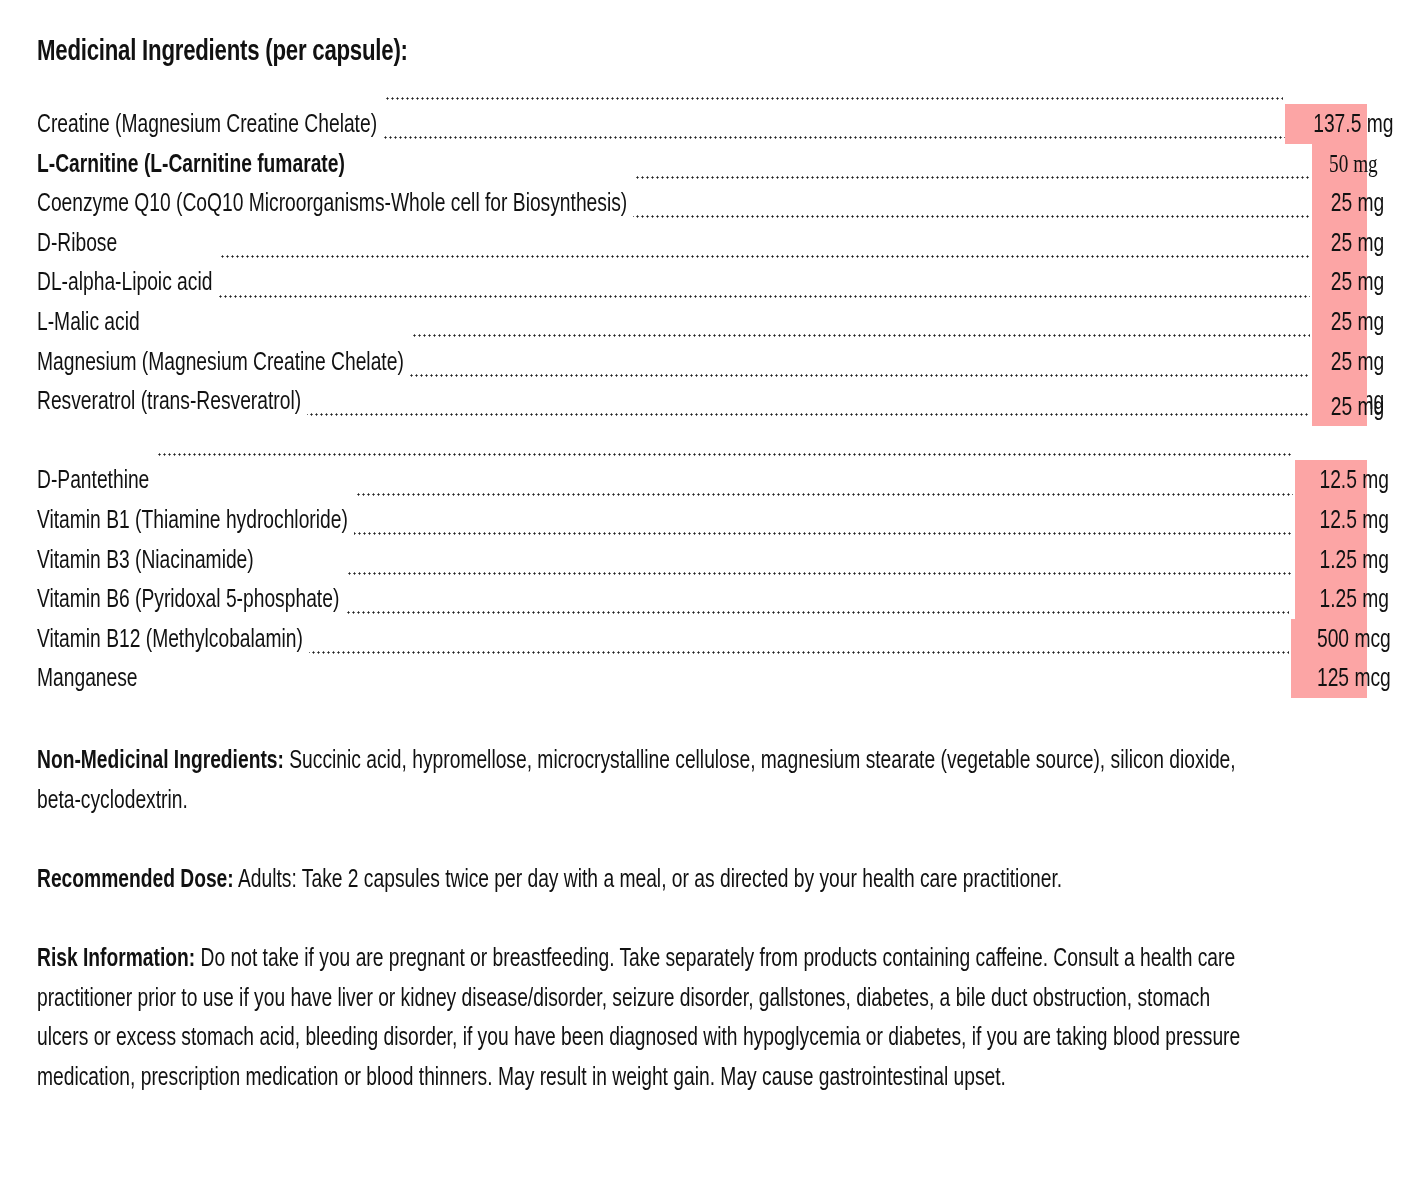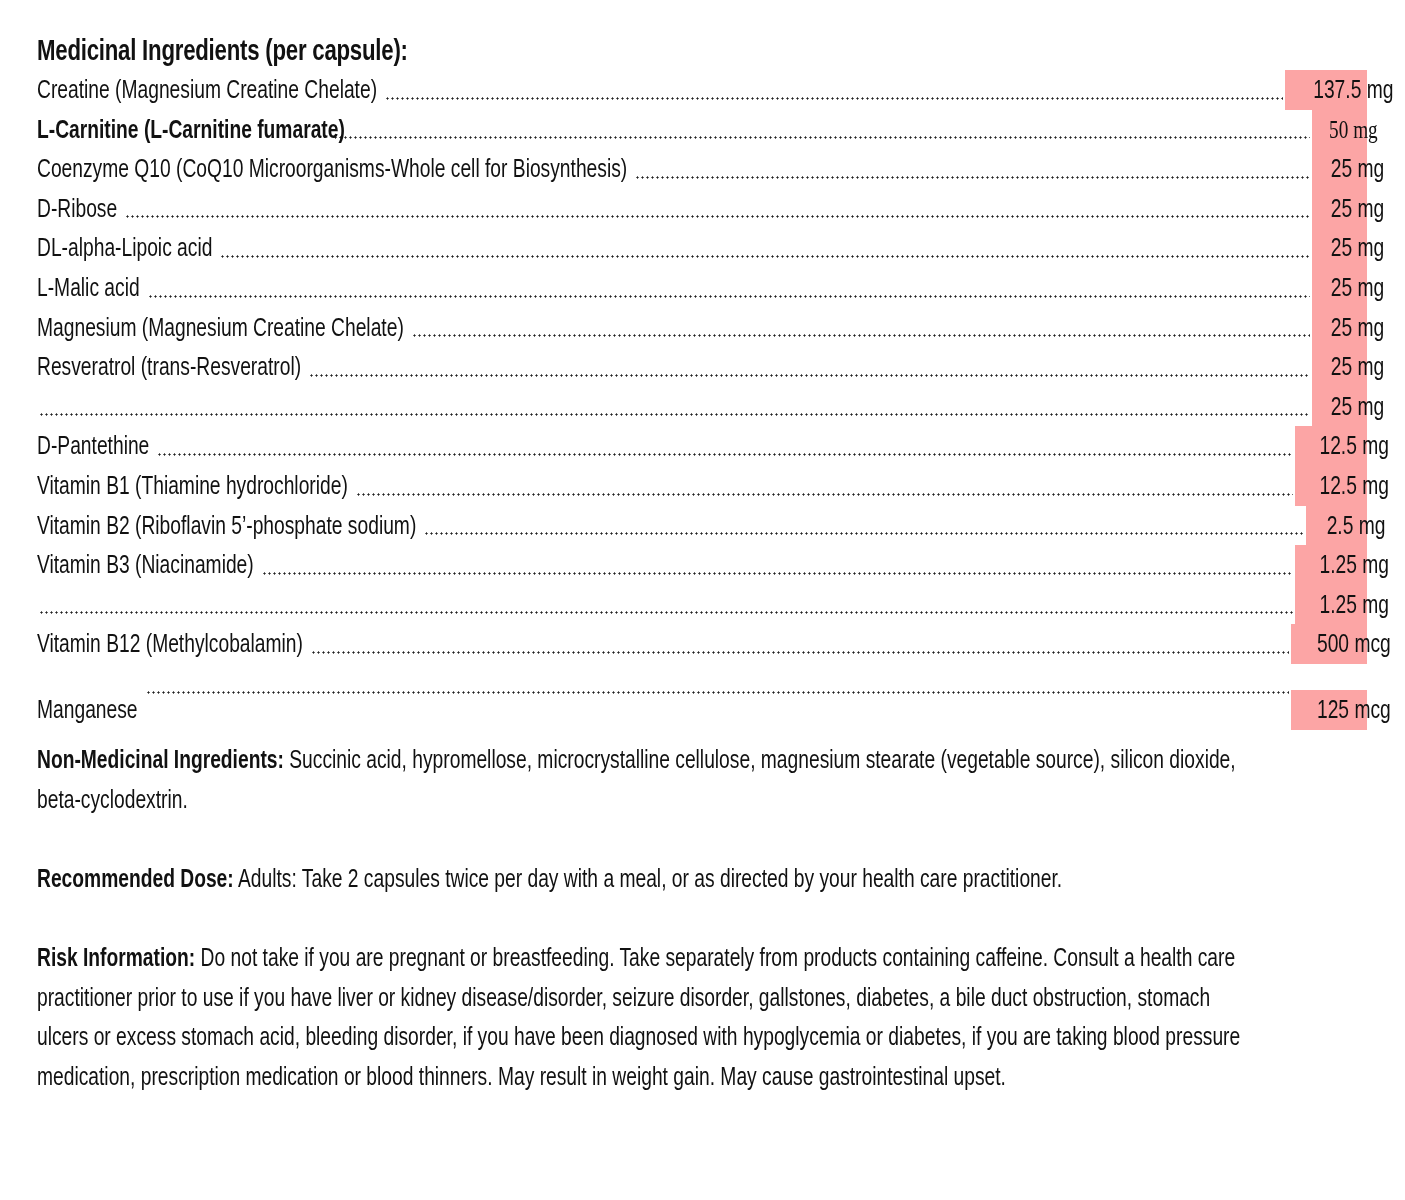--- a/index.html
+++ b/index.html
@@ -46,20 +46,21 @@
       height: 39.6px;
       line-height: 39.6px;
       font-size: 26px;
     }
     .ing-name-wrap {
       position: relative;
       flex: 0 0 auto;
       background: #fff;
       z-index: 2;
       padding-right: 2px;
+      margin-top: 34px;
     }
     .ing-name {
       display: inline-block;
       transform: scaleX(0.74);
       transform-origin: left center;
       white-space: nowrap;
     }
     .leader {
       flex: 1 1 auto;
       height: 2px;
@@ -164,30 +165,26 @@
       <span class="ing-name-wrap" style="width: 116.307px;"><span class="ing-name">D-Pantethine</span></span>
       <span class="leader"></span>
       <span class="ing-amount-wrap" style="width: 71.5253px;"><span class="ing-amount">12.5 mg</span></span>
     </li>
     <li class="ing-row">
       <span class="ing-name-wrap" style="width: 314.835px;"><span class="ing-name">Vitamin B1 (Thiamine hydrochloride)</span></span>
       <span class="leader"></span>
       <span class="ing-amount-wrap" style="width: 71.5253px;"><span class="ing-amount">12.5 mg</span></span>
     </li>
     <li class="ing-row">
-      <span class="ing-name-wrap" style="width: 383.296px;"><span class="ing-name">Vitamin B2 (Riboflavin 5’-phosphate sodium)</span></span>
-      <span class="leader"></span>
-      <span class="ing-amount-wrap" style="width: 60.83px;"><span class="ing-amount">2.5 mg</span></span>
-    </li>
-    <li class="ing-row">
       <span class="ing-name-wrap" style="width: 220.716px;"><span class="ing-name">Vitamin B3 (Niacinamide)</span></span>
       <span class="leader"></span>
       <span class="ing-amount-wrap" style="width: 71.5253px;"><span class="ing-amount">1.25 mg</span></span>
     </li>
     <li class="ing-row">
+      <span class="ing-name-wrap" style="width: 306.302px;"><span class="ing-name">Vitamin B6 (Pyridoxal 5-phosphate)</span></span>
       <span class="leader"></span>
       <span class="ing-amount-wrap" style="width: 71.5253px;"><span class="ing-amount">1.25 mg</span></span>
     </li>
     <li class="ing-row">
       <span class="ing-name-wrap" style="width: 269.914px;"><span class="ing-name">Vitamin B12 (Methylcobalamin)</span></span>
       <span class="leader"></span>
       <span class="ing-amount-wrap" style="width: 75.8035px;"><span class="ing-amount">500 mcg</span></span>
     </li>
     <li class="ing-row">
       <span class="ing-name-wrap" style="width: 104.559px;"><span class="ing-name">Manganese</span></span>

